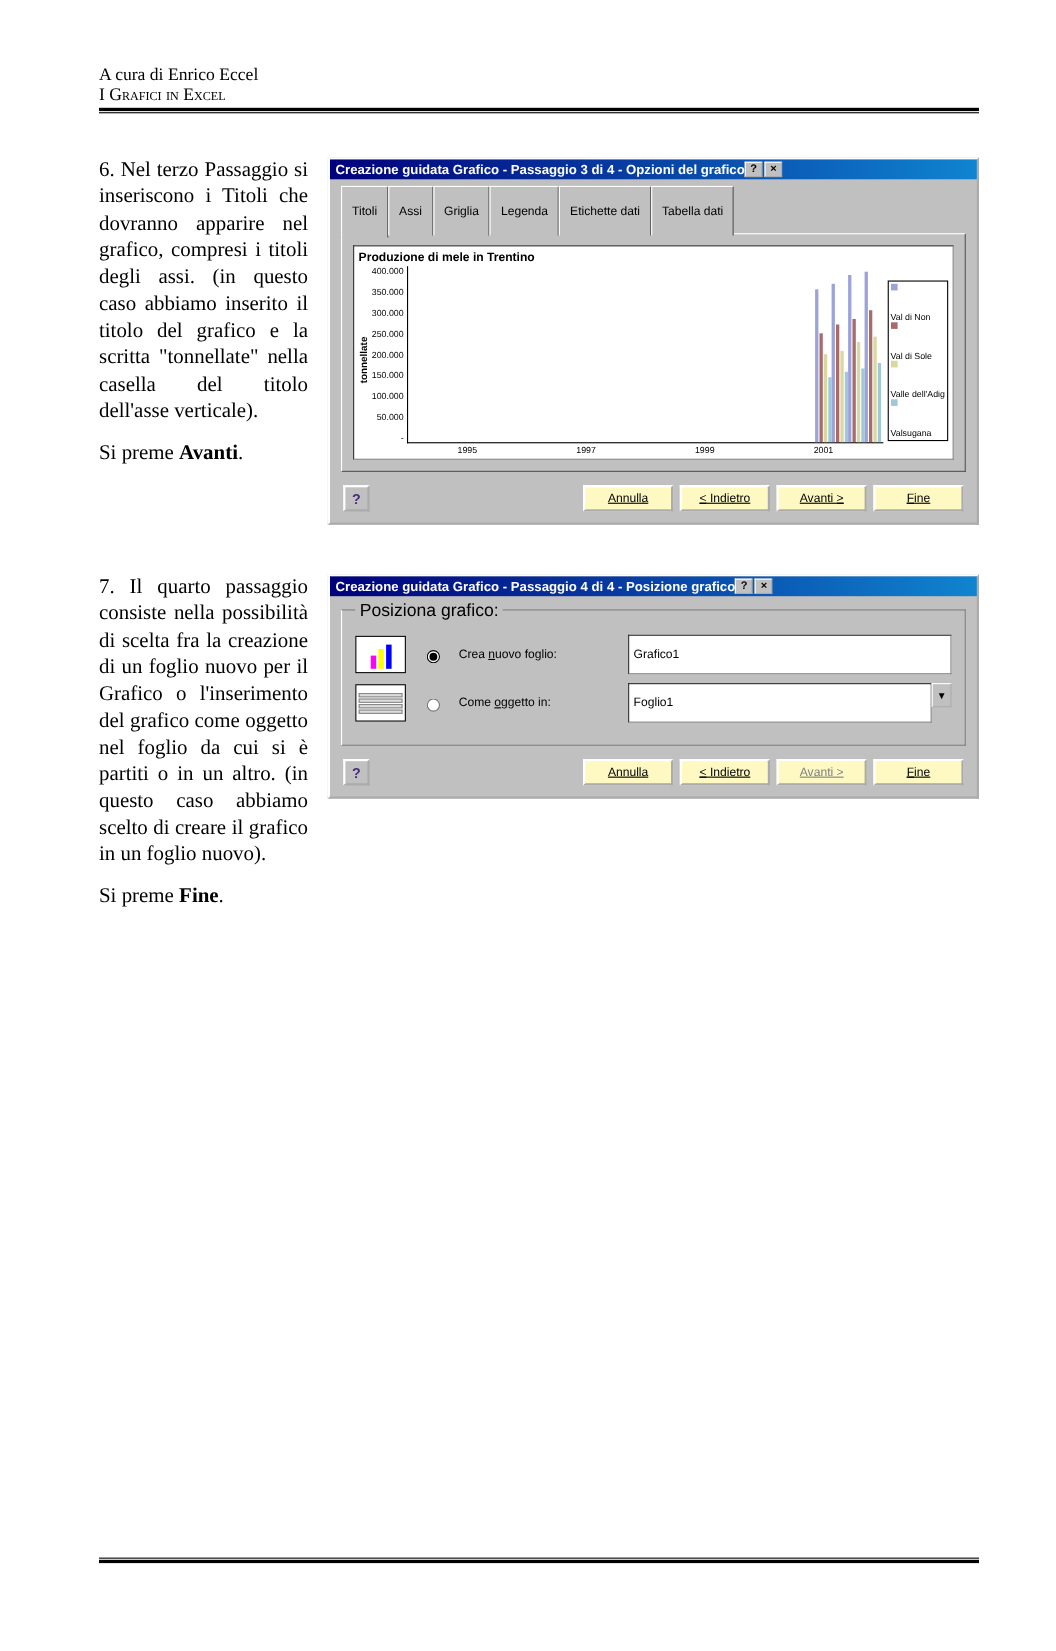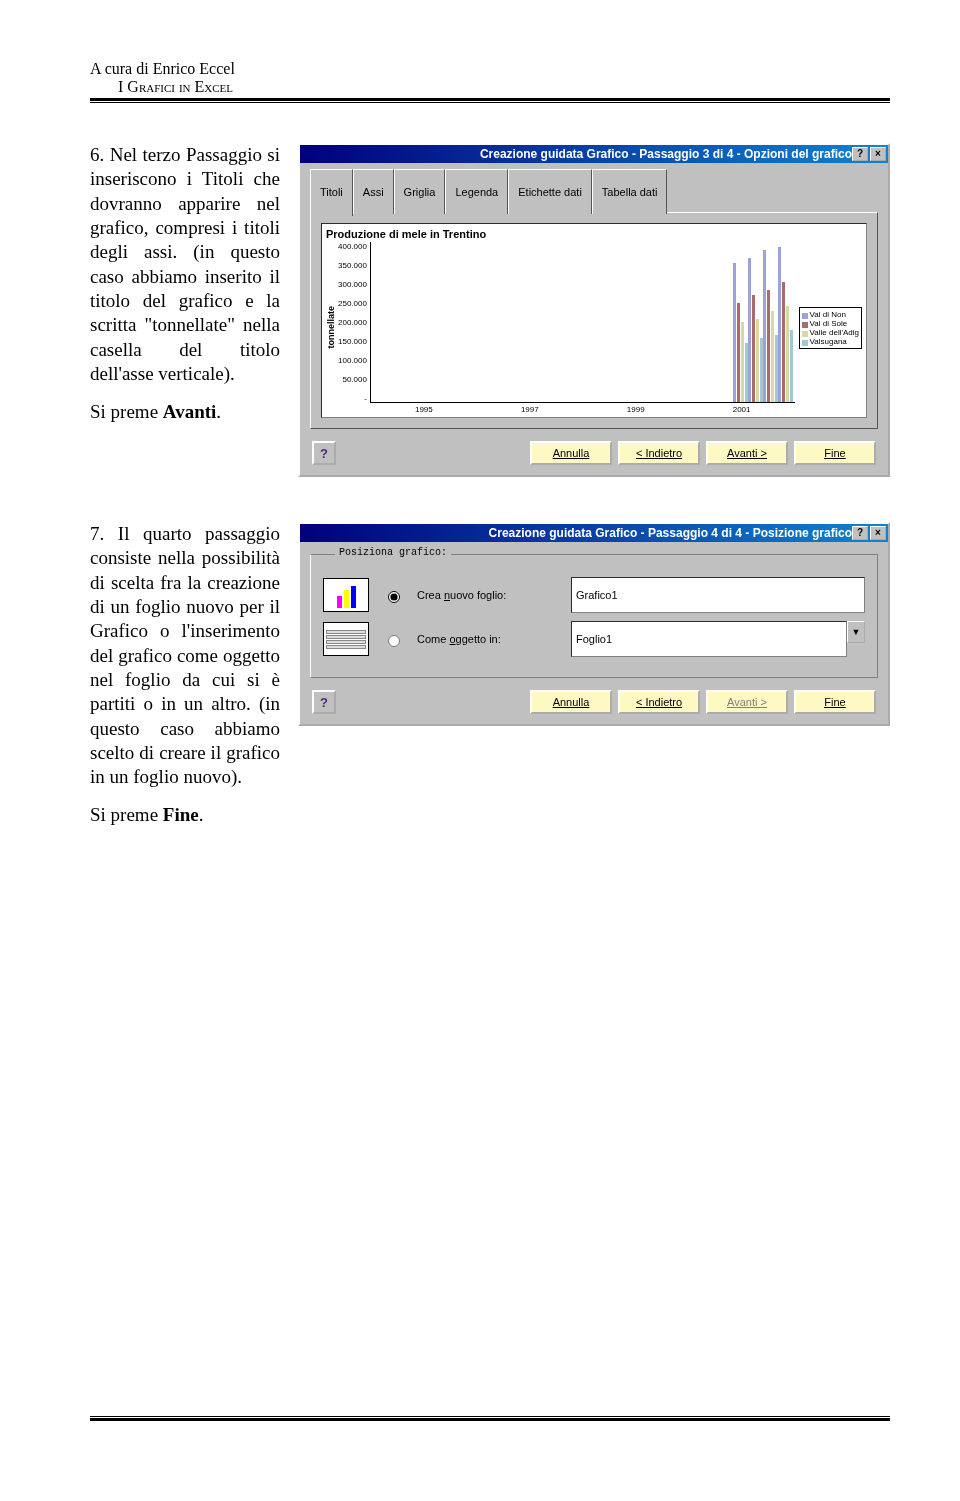--- a/index.html
+++ b/index.html
@@ -16,21 +16,21 @@
     min-height: 1501px;
     position: relative;
   }
   .header-row {
     display: flex;
     justify-content: flex-end;
     font-size: 16px;
     margin-bottom: 2px;
     flex-direction: column;
   }
-  .header-right { font-variant: small-caps; margin-left: 28px; }
+  .header-right { font-variant: small-caps; }
   .hr-top {
     border: none;
     border-top: 3px solid #000;
     border-bottom: 1px solid #000;
     height: 5px;
     margin: 0 0 40px 0;
   }
   .hr-bot {
     border: none;
     border-top: 1px solid #000;
@@ -60,21 +60,21 @@
     border: 2px outset #fff;
     font-family: "MS Sans Serif", Tahoma, Arial, sans-serif;
     font-size: 11px;
     color: #000;
     width: 100%;
   }
   .titlebar {
     background: linear-gradient(to right, #00007b, #1084d0);
     color: #fff;
     display: flex;
-    justify-content: flex-end;
+    justify-content: flex-start;
     align-items: center;
     padding: 2px 2px 2px 5px;
     font-weight: bold;
     font-size: 12px;
   }
   .titlebar .btns { display: flex; gap: 2px; }
   .wbtn {
     width: 16px; height: 14px;
     background: #c0c0c0;
     border: 1px outset #fff;
@@ -136,21 +136,21 @@
   .chart-title { font-weight: bold; font-size: 11px; text-align: left; margin-bottom: 2px; }
   .chart-body { display: flex; flex: 1; }
   .ylbl { writing-mode: sideways-lr; font-size: 9px; font-weight: bold; text-align: center; padding-right: 2px; }
   .yaxis { display: flex; flex-direction: column; justify-content: space-between; font-size: 8px; text-align: right; padding-right: 3px; padding-bottom: 10px; }
   .plot { flex: 1; border-left: 1px solid #000; border-bottom: 1px solid #000; display: flex; align-items: flex-end; justify-content: flex-end; padding: 0 2px; margin-bottom: 10px; position: relative; }
   .bars { display: flex; align-items: flex-end; gap: 1px; height: 100%; }
   .bar { width: 3px; }
   .b1 { background: #9ca3d8; } .b2 { background: #a86b6b; } .b3 { background: #d8d8a0; } .b4 { background: #a0c8d8; }
   .xlabels { position: absolute; bottom: -12px; left: 0; right: 0; display: flex; justify-content: space-around; font-size: 8px; }
   .legend { font-size: 8px; border: 1px solid #000; padding: 2px; align-self: center; margin-left: 4px; }
-  .legend-row { display: flex; align-items: flex-end; gap: 2px; white-space: nowrap; }
+  .legend-row { display: flex; align-items: flex-start; gap: 20px; white-space: nowrap; flex-direction: column; }
   .sw { width: 6px; height: 6px; display: inline-block; }
 
   .btn-row { display: flex; justify-content: space-between; align-items: center; margin-top: 12px; padding: 0 2px; }
   .btn-row-right { display: flex; gap: 6px; }
   .dbtn {
     background: #fef9c3;
     border: 2px outset #fff;
     min-width: 82px;
     height: 24px;
     font-size: 11px;
@@ -173,25 +173,24 @@
     border: 1px solid #808080;
     border-left-color: #fff;
     border-top-color: #808080;
     margin: 6px 0;
     padding: 14px 12px 12px 12px;
     position: relative;
   }
   .grp-lbl {
     position: absolute;
     top: -8px;
-    left: 24px;
+    left: 12px;
     background: #c0c0c0;
     padding: 0 4px;
-    font-size: 10px;
-    font-family: Liberation Mono, monospace;
+    font-size: 16px;
   }
   .opt-row {
     display: flex;
     align-items: center;
     gap: 14px;
     margin: 8px 0;
   }
   .opt-icon {
     width: 46px; height: 34px;
     background: #fff;

